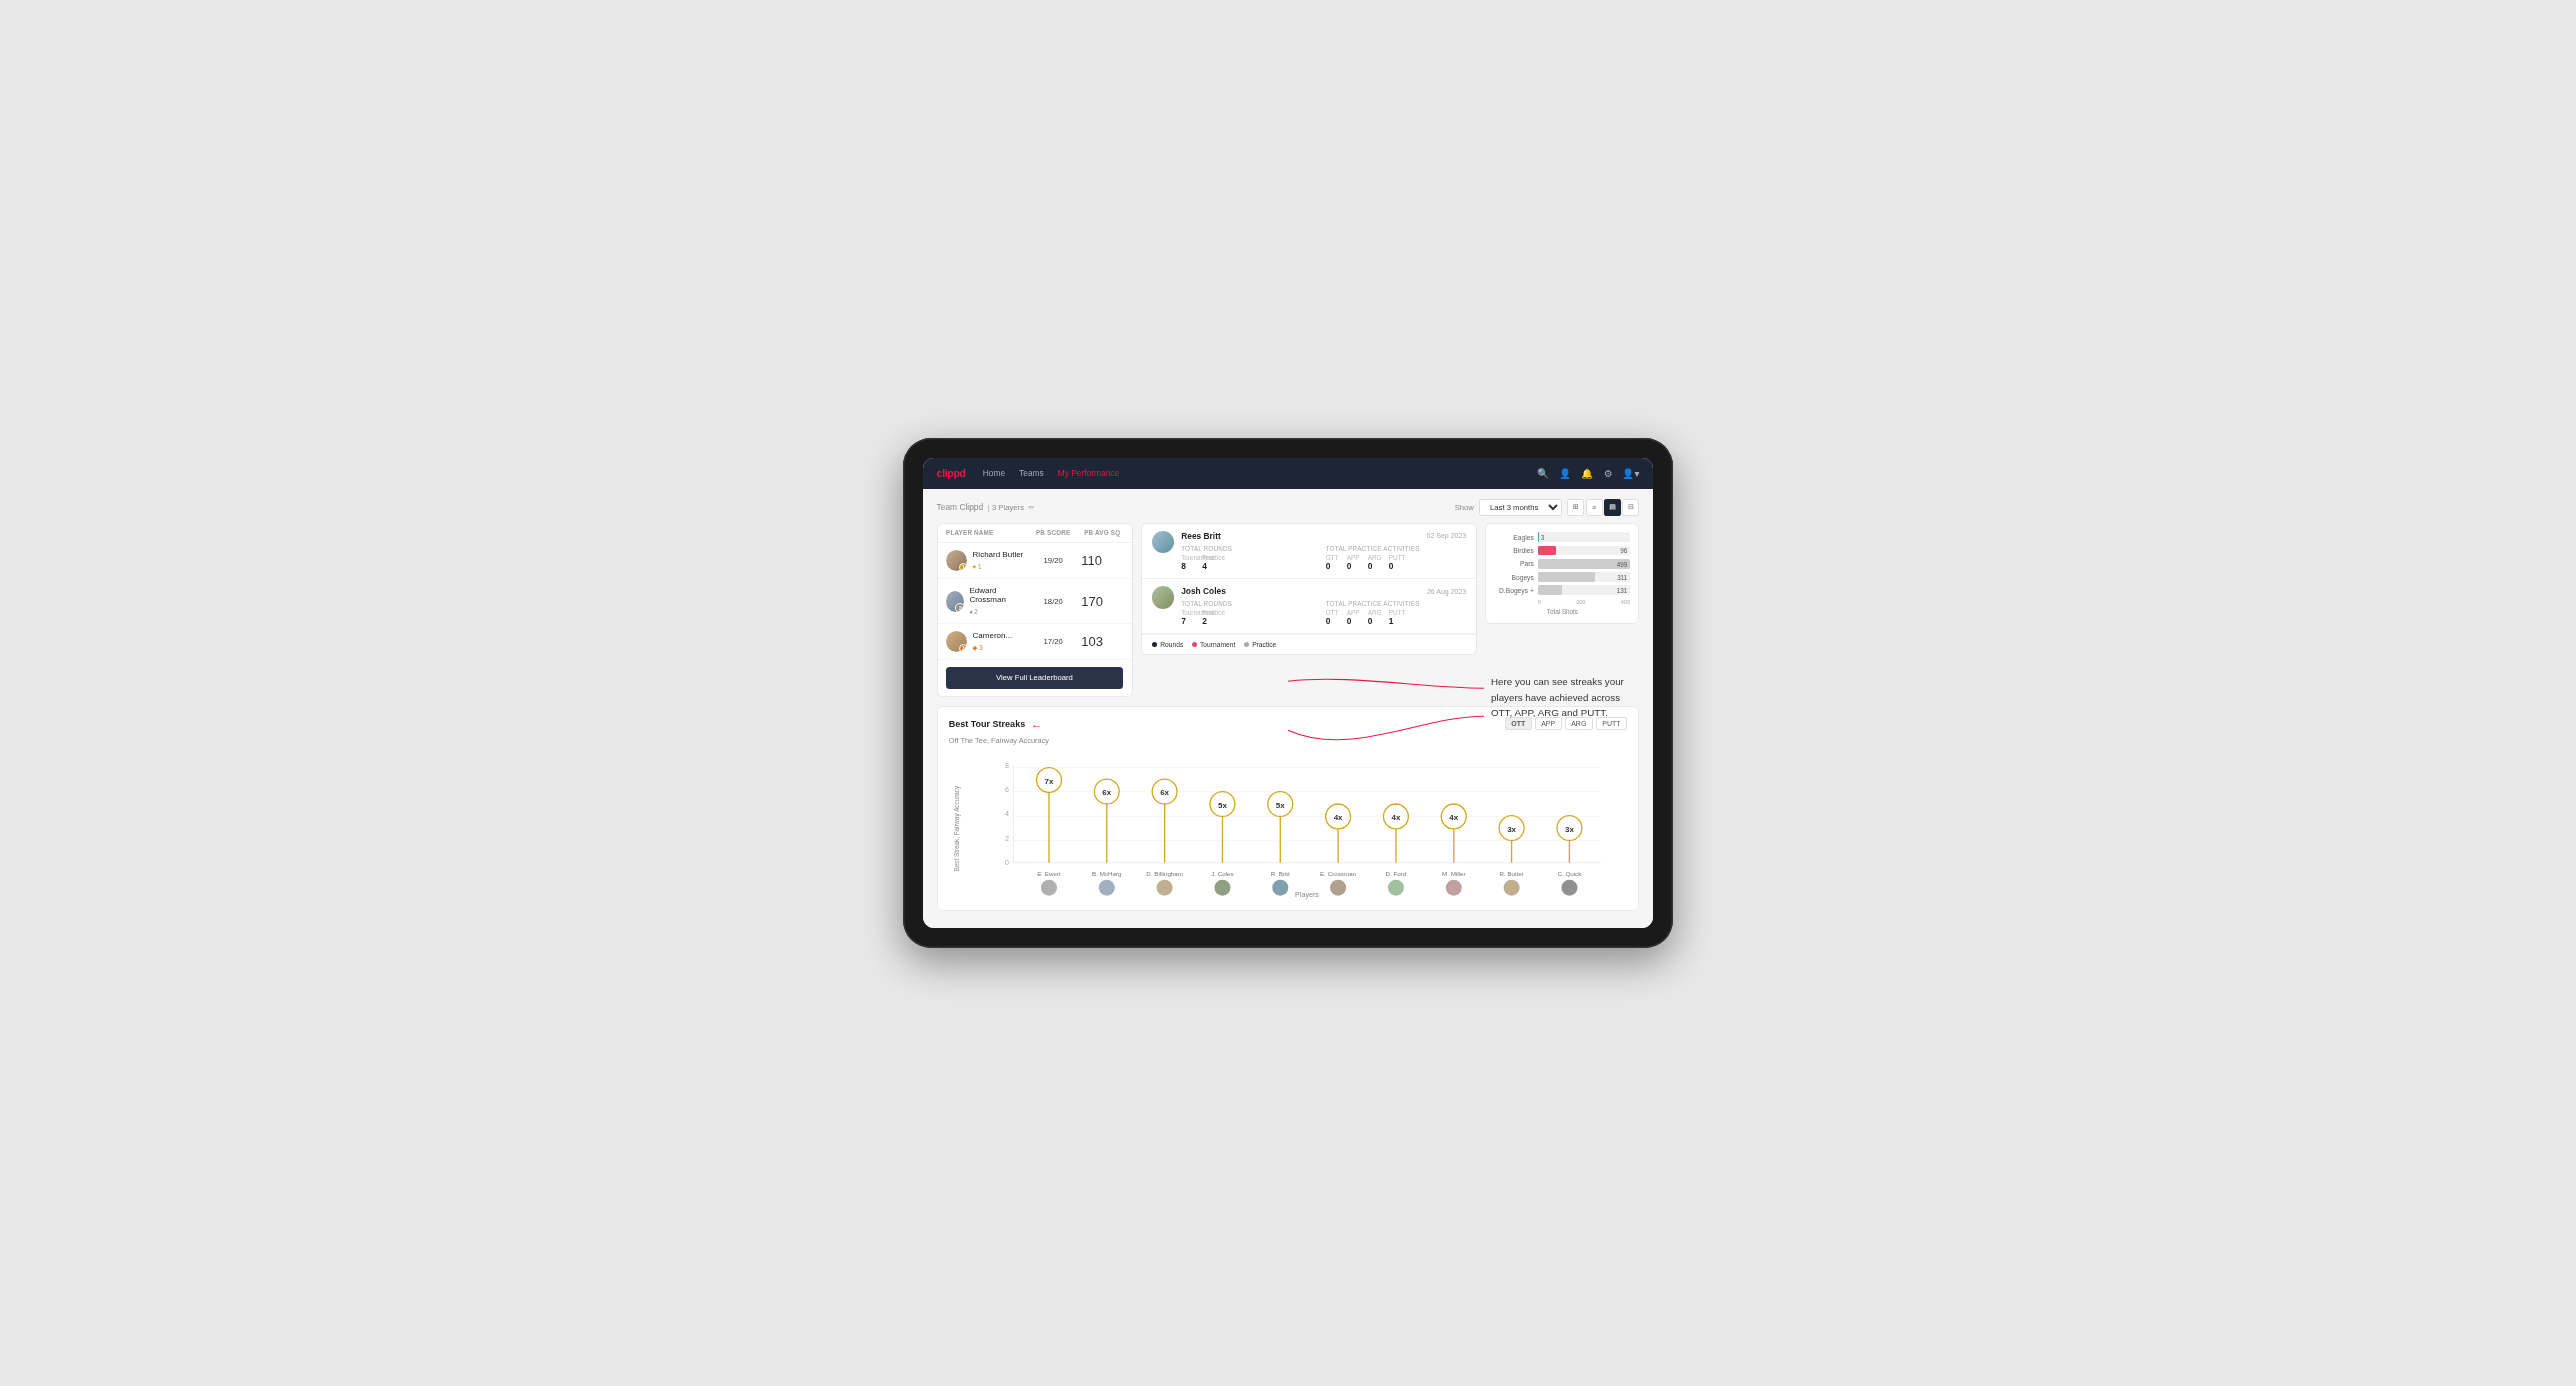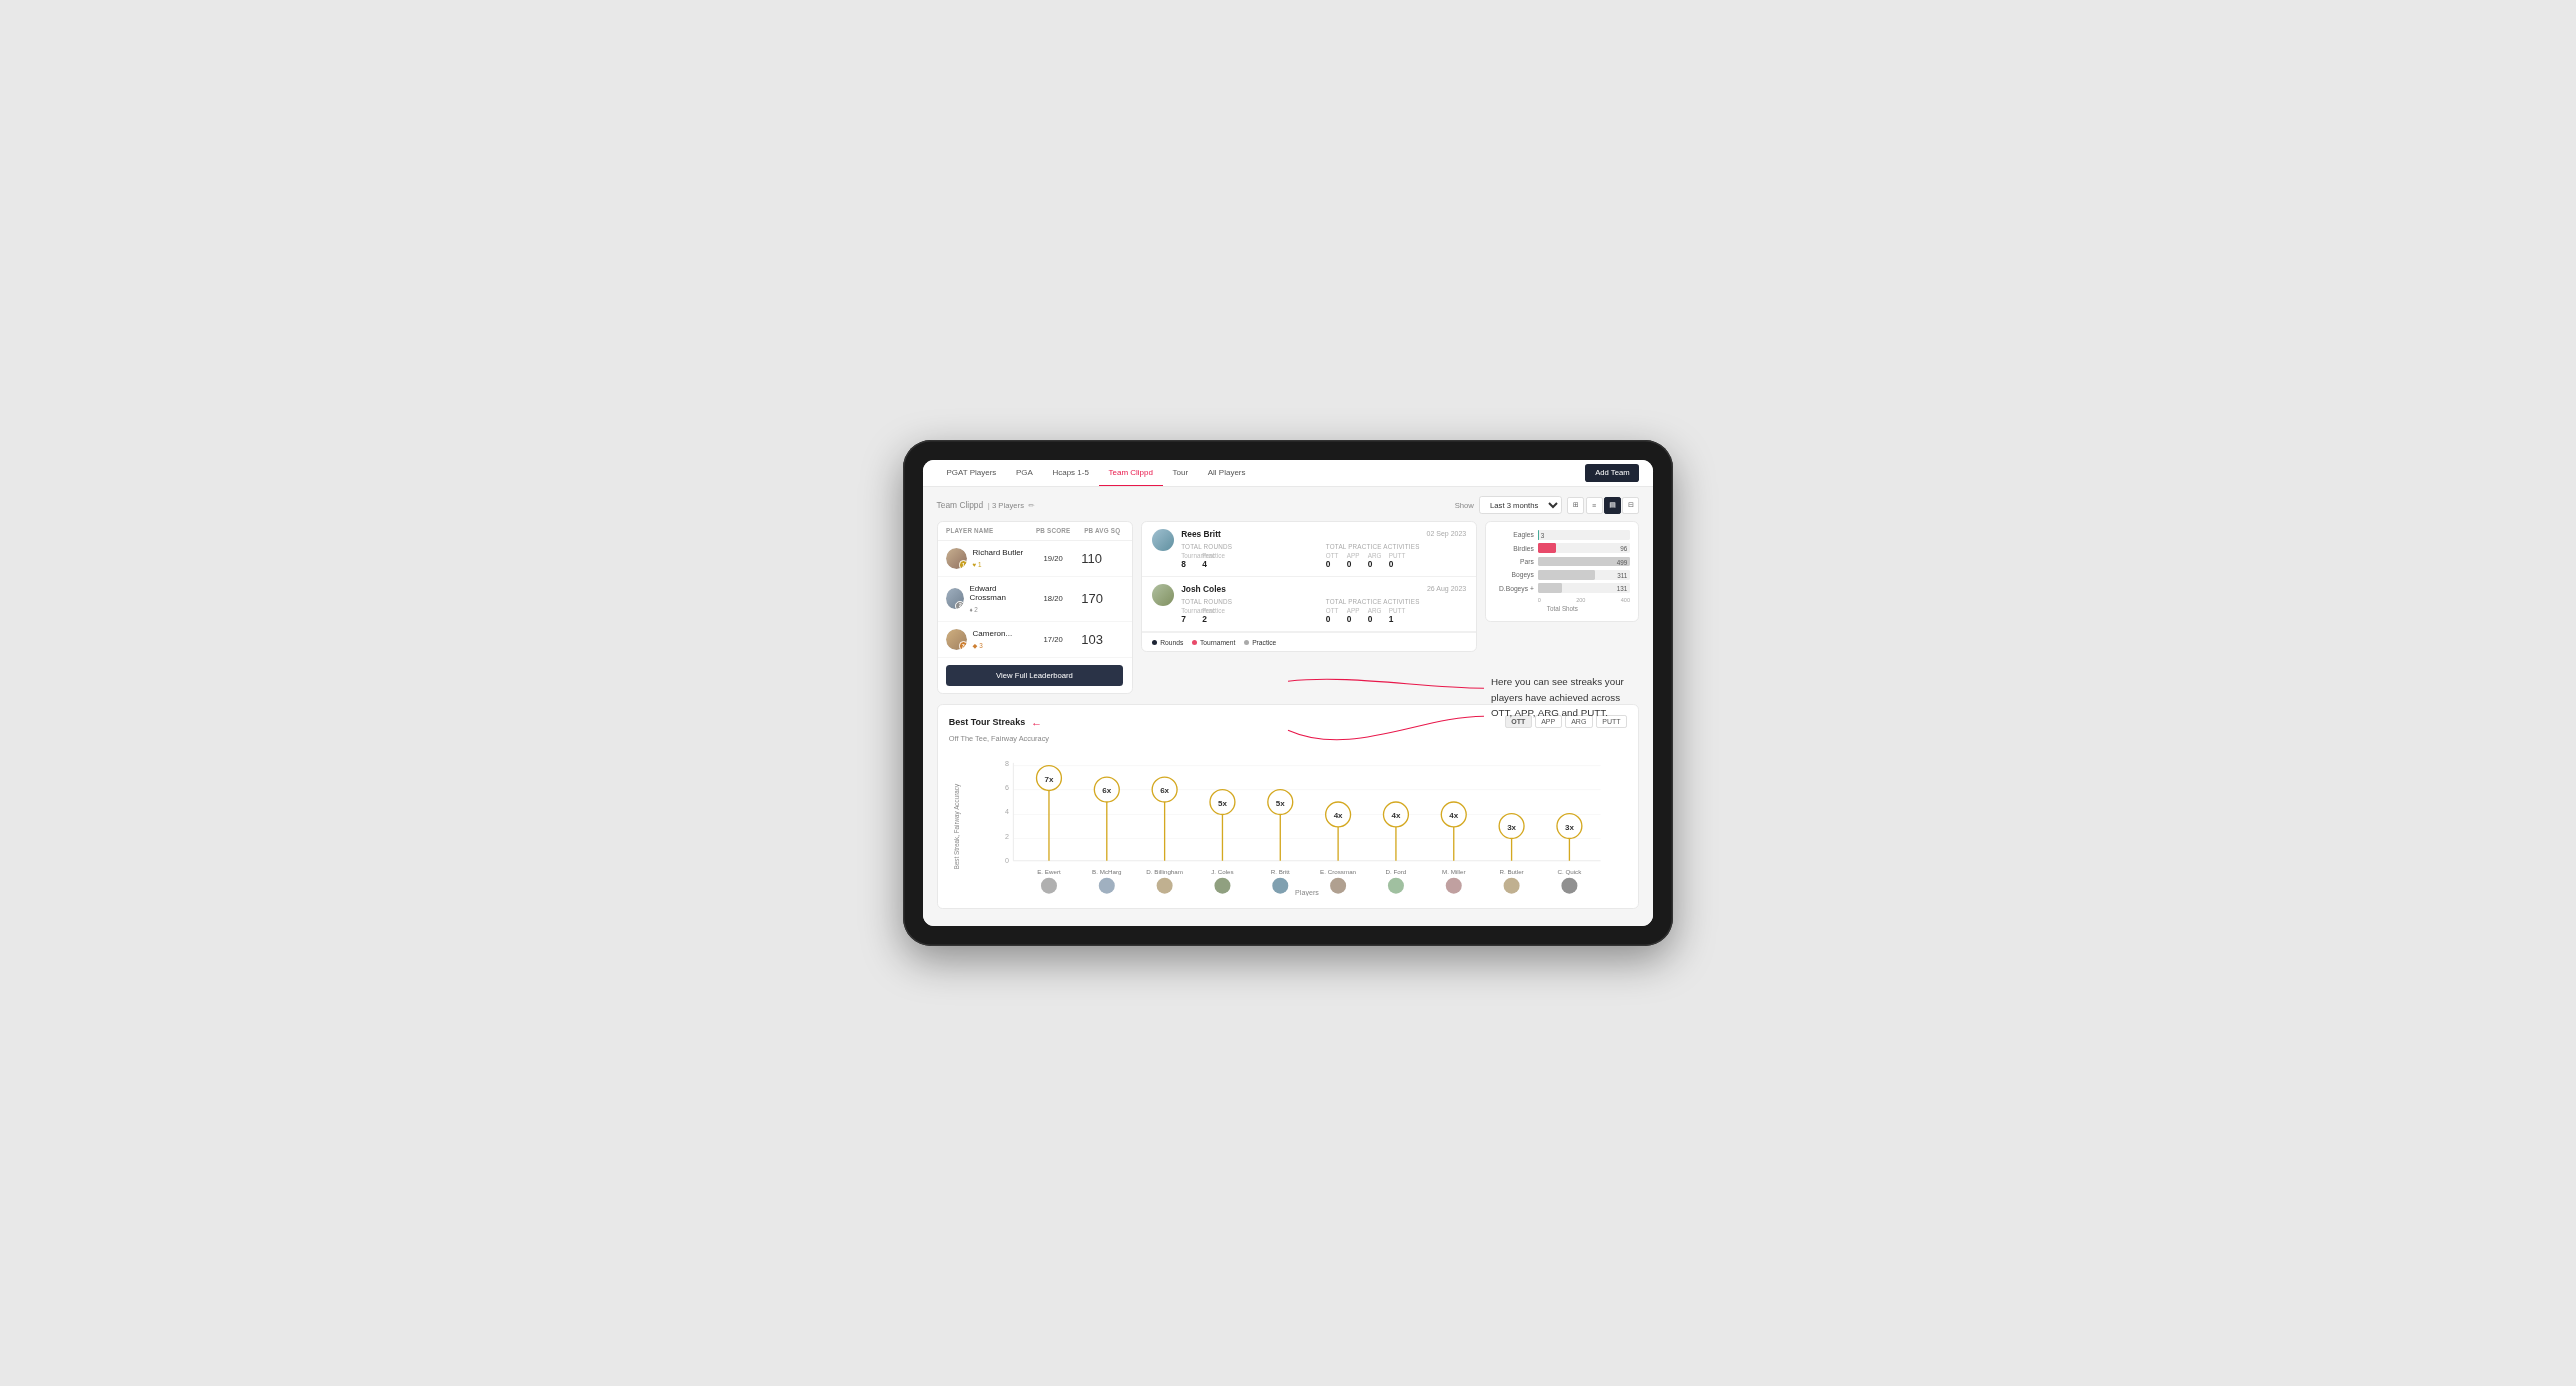--- a/index.html
+++ b/index.html
@@ -520,31 +520,36 @@
 
   </style>
 </head>
 <body>
 
 <div class="page-wrapper" style="position:relative; display:flex; gap:14px; align-items:flex-start;">
 
   <div class="tablet-frame">
     <div class="tablet-screen">
 
-
-      <div class="sub-nav">
-        <span class="sub-nav-link">PGAT Players</span>
-        <span class="sub-nav-link">PGA</span>
-        <span class="sub-nav-link">Hcaps 1-5</span>
-        <span class="sub-nav-link active">Team Clippd</span>
-        <span class="sub-nav-link">Tour</span>
-        <span class="sub-nav-link">All Players</span>
-        <div class="sub-nav-spacer"></div>
-        <button class="add-team-btn">Add Team</button>
+      <div class="nav-bar">
+        <span class="nav-logo">clippd</span>
+        <div class="nav-links">
+          <span class="nav-link">Home</span>
+          <span class="nav-link">Teams</span>
+          <span class="nav-link active">My Performance</span>
+        </div>
+        <div class="nav-icons">
+          <span class="nav-icon">🔍</span>
+          <span class="nav-icon">👤</span>
+          <span class="nav-icon">🔔</span>
+          <span class="nav-icon">⚙</span>
+          <span class="nav-icon">👤▾</span>
+        </div>
       </div>
+
 
       <div class="main-content">
 
         <div class="team-header">
           <span class="team-title">
             <span>Team Clippd</span>
             &nbsp;<span style="color:#aaa; font-weight:400; font-size:7.7px;">| <span>3 Players</span></span>
           </span>
           <span class="edit-icon">✏</span>
           <div class="team-header-right">

